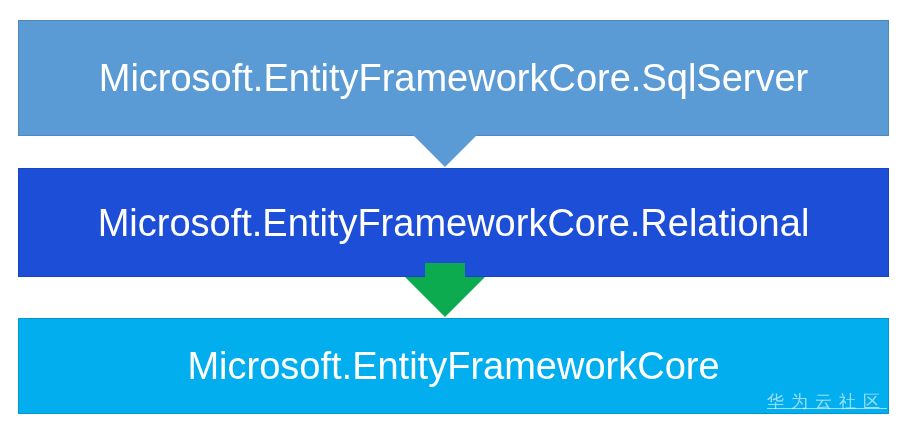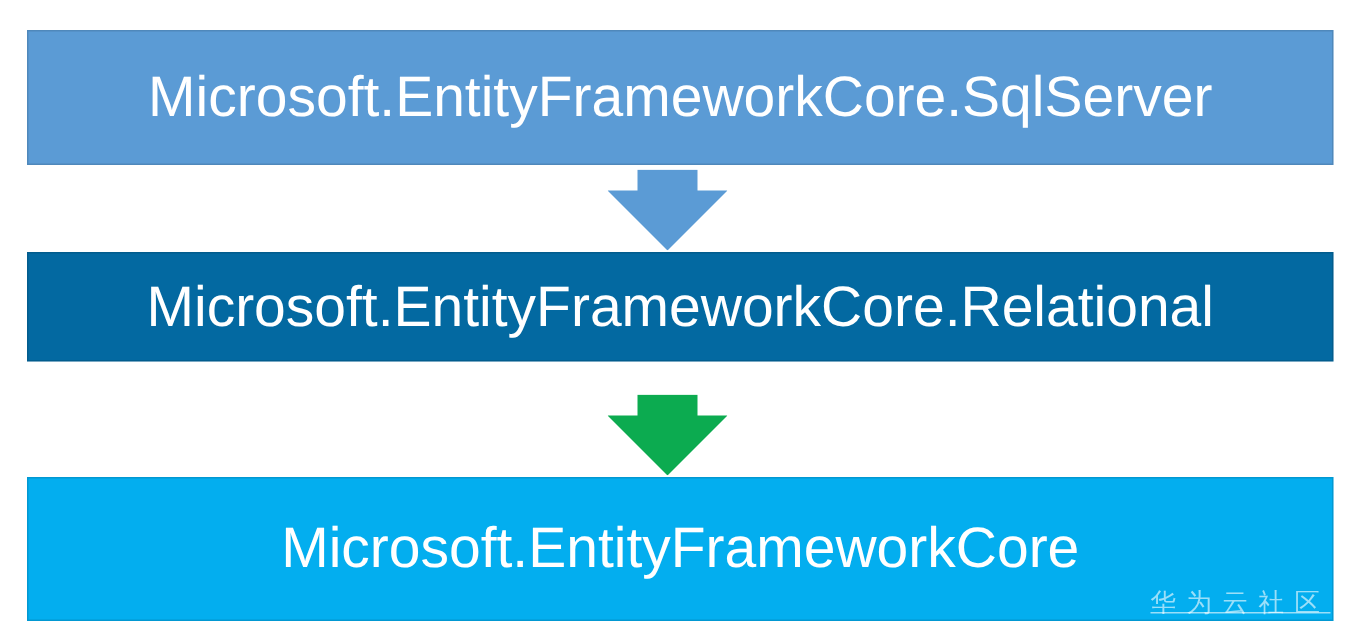--- a/index.html
+++ b/index.html
@@ -26,28 +26,28 @@
   }
   .layer-label {
     color: #ffffff;
     font-size: 38px;
     line-height: 1;
     white-space: nowrap;
     letter-spacing: 0px;
   }
   .layer-sqlserver {
     top: 20px;
-    height: 90px;
+    height: 116px;
     background: #5b9bd5;
     border: 1px solid rgba(0,0,0,0.12);
   }
   .layer-relational {
     top: 168px;
-    height: 73px;
-    background: #0369a1;
+    height: 109px;
+    background: #1d4ed8;
     border: 1px solid rgba(0,0,0,0.12);
     justify-content: center;
   }
   .layer-core {
     top: 318px;
     height: 96px;
     background: #03aeef;
     border: 1px solid rgba(0,0,0,0.12);
   }
   .down-arrow {

